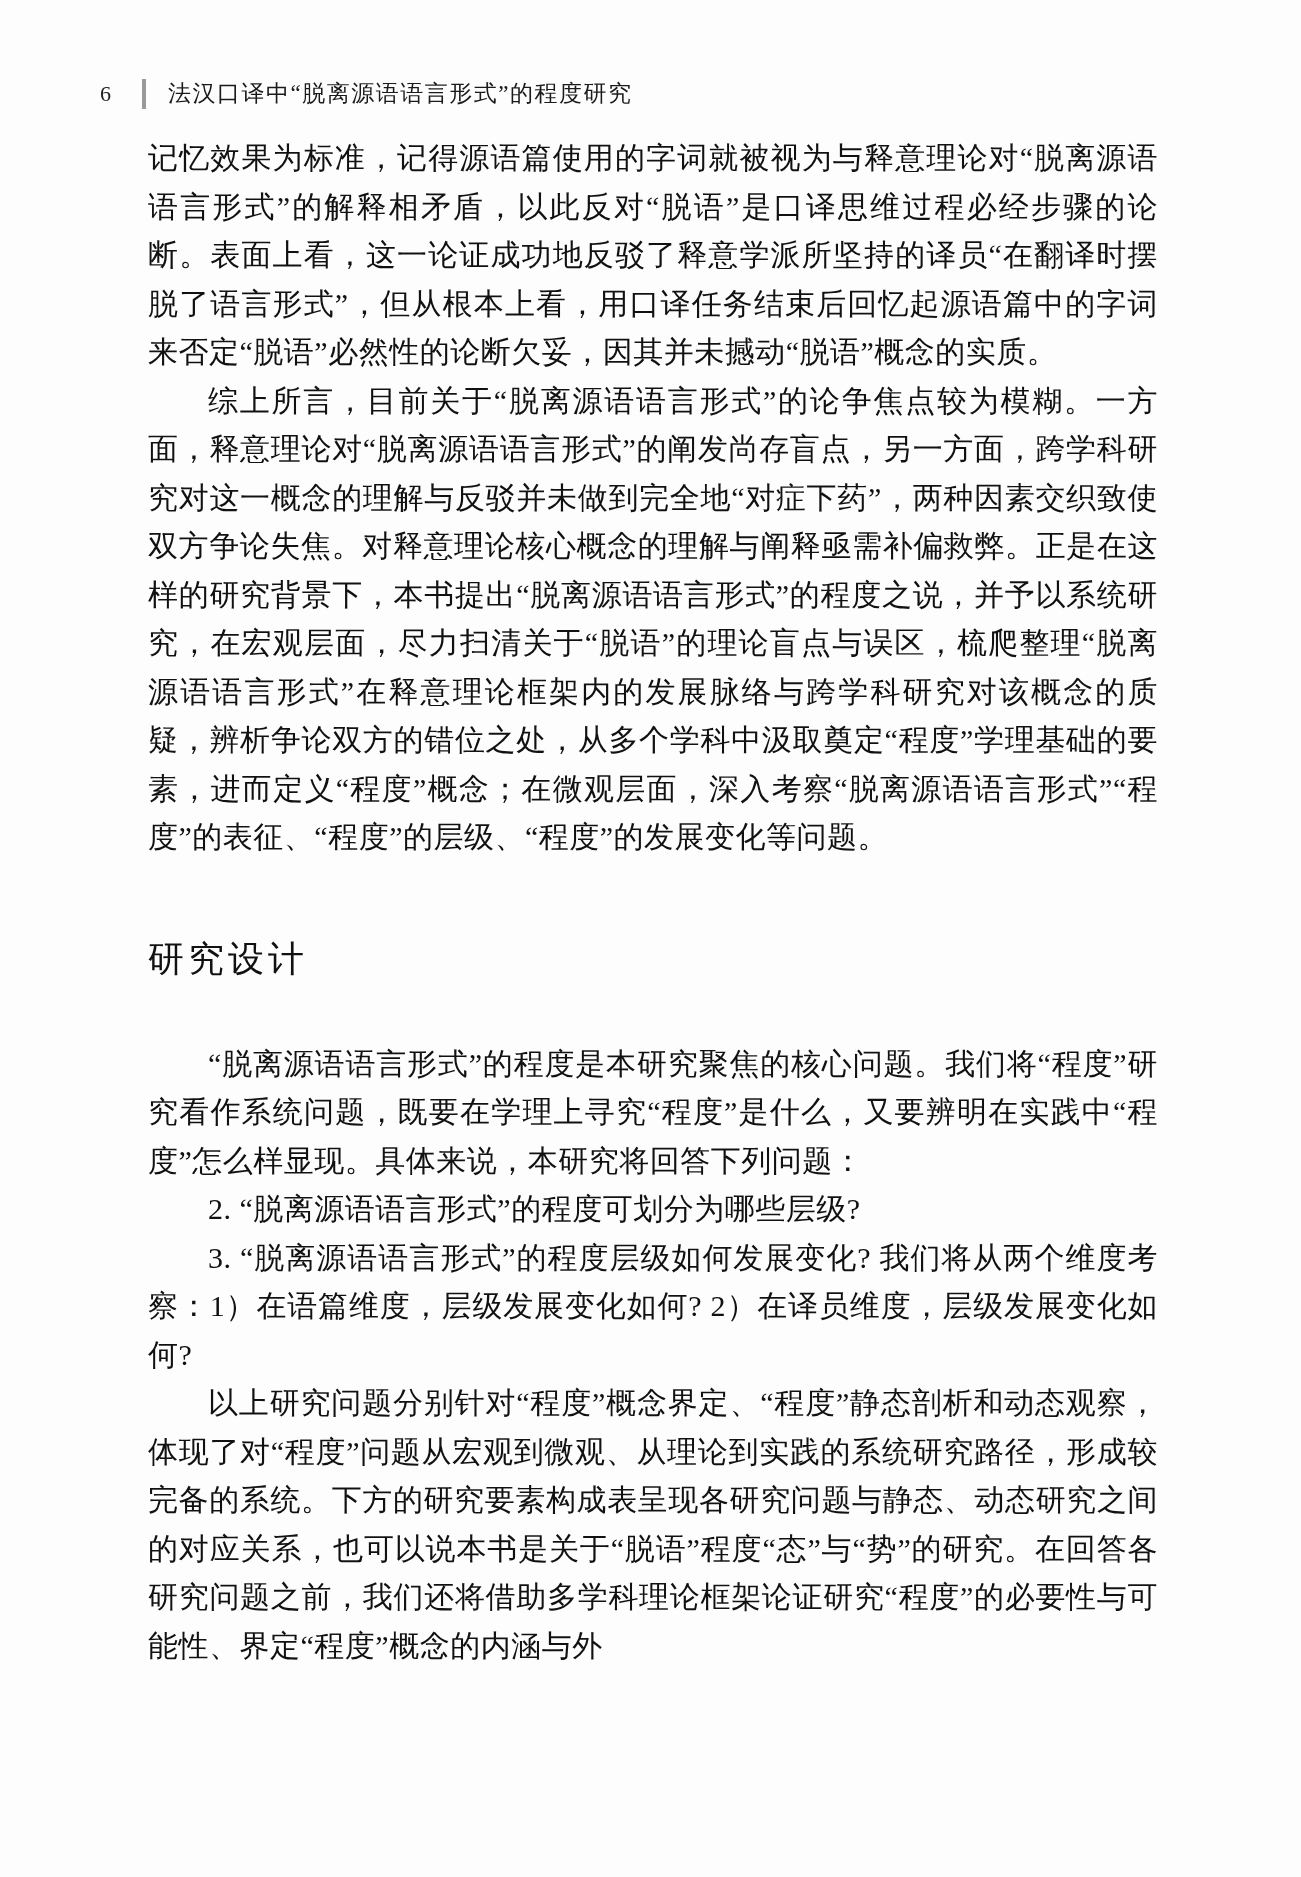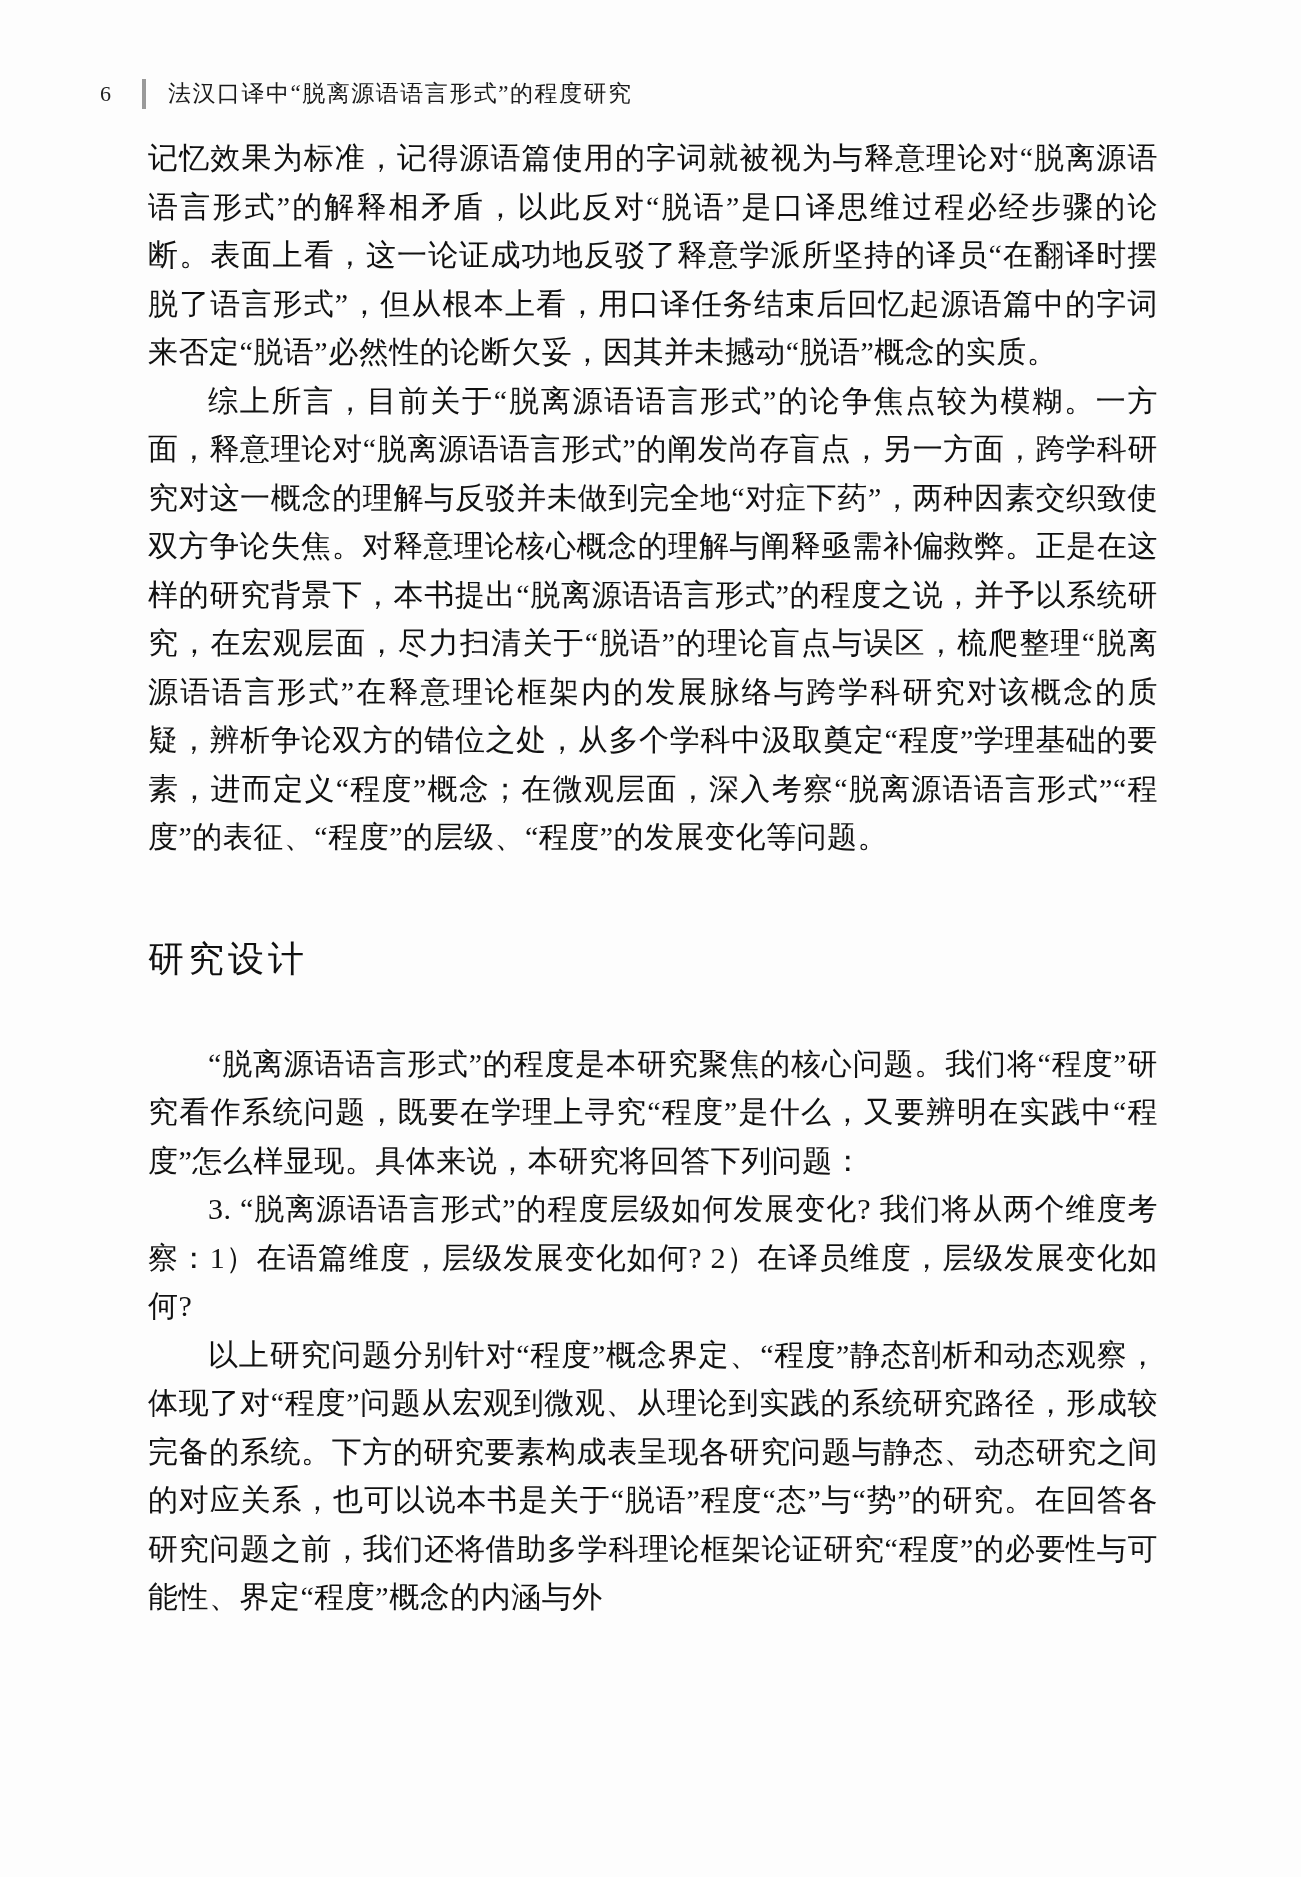--- a/index.html
+++ b/index.html
@@ -87,20 +87,21 @@
 
     <p class="para no-indent">记忆效果为标准，记得源语篇使用的字词就被视为与释意理论对“脱离源语语言形式”的解释相矛盾，以此反对“脱语”是口译思维过程必经步骤的论断。表面上看，这一论证成功地反驳了释意学派所坚持的译员“在翻译时摆脱了语言形式”，但从根本上看，用口译任务结束后回忆起源语篇中的字词来否定“脱语”必然性的论断欠妥，因其并未撼动“脱语”概念的实质。</p>
 
     <p class="para">综上所言，目前关于“脱离源语语言形式”的论争焦点较为模糊。一方面，释意理论对“脱离源语语言形式”的阐发尚存盲点，另一方面，跨学科研究对这一概念的理解与反驳并未做到完全地“对症下药”，两种因素交织致使双方争论失焦。对释意理论核心概念的理解与阐释亟需补偏救弊。正是在这样的研究背景下，本书提出“脱离源语语言形式”的程度之说，并予以系统研究，在宏观层面，尽力扫清关于“脱语”的理论盲点与误区，梳爬整理“脱离源语语言形式”在释意理论框架内的发展脉络与跨学科研究对该概念的质疑，辨析争论双方的错位之处，从多个学科中汲取奠定“程度”学理基础的要素，进而定义“程度”概念；在微观层面，深入考察“脱离源语语言形式”“程度”的表征、“程度”的层级、“程度”的发展变化等问题。</p>
 
     <h2 class="section-heading">研究设计</h2>
 
     <p class="para">“脱离源语语言形式”的程度是本研究聚焦的核心问题。我们将“程度”研究看作系统问题，既要在学理上寻究“程度”是什么，又要辨明在实践中“程度”怎么样显现。具体来说，本研究将回答下列问题：</p>
 
 
+    <p class="para">2. “脱离源语语言形式”的程度可划分为哪些层级?</p>
 
     <p class="para">3. “脱离源语语言形式”的程度层级如何发展变化? 我们将从两个维度考察：1）在语篇维度，层级发展变化如何? 2）在译员维度，层级发展变化如何?</p>
 
     <p class="para">以上研究问题分别针对“程度”概念界定、“程度”静态剖析和动态观察，体现了对“程度”问题从宏观到微观、从理论到实践的系统研究路径，形成较完备的系统。下方的研究要素构成表呈现各研究问题与静态、动态研究之间的对应关系，也可以说本书是关于“脱语”程度“态”与“势”的研究。在回答各研究问题之前，我们还将借助多学科理论框架论证研究“程度”的必要性与可能性、界定“程度”概念的内涵与外</p>
 
   </div>
 
 </div>
 
 </body></html>

